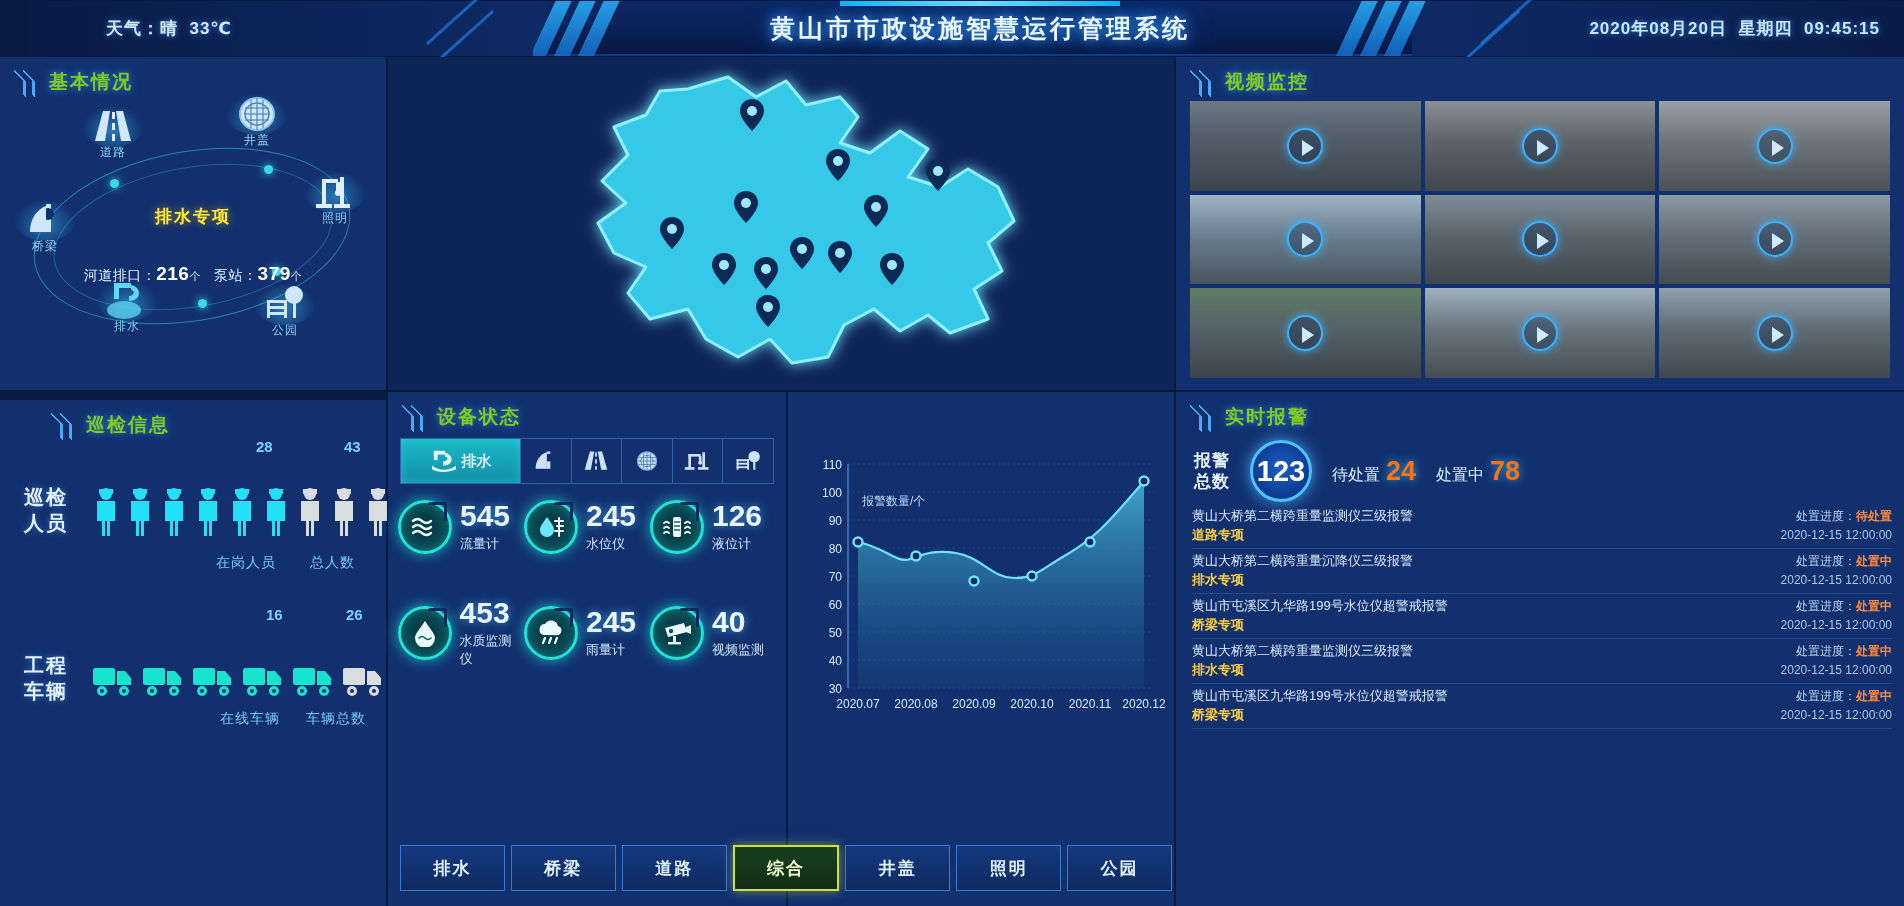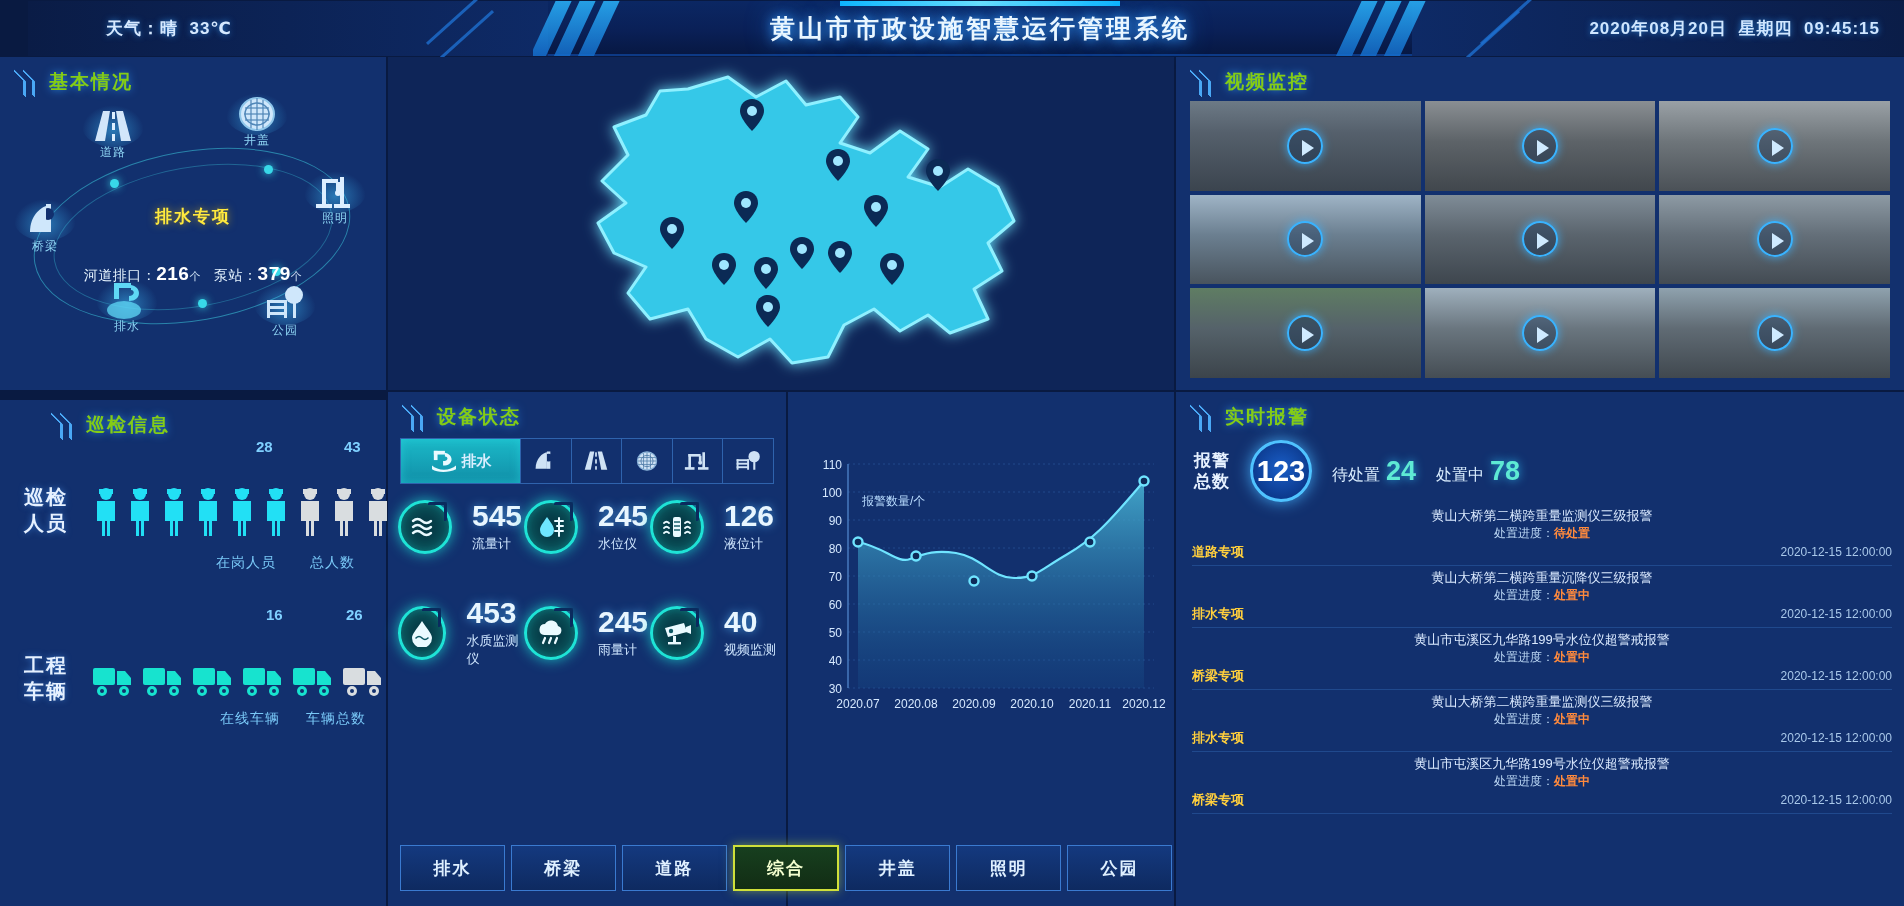--- a/index.html
+++ b/index.html
@@ -111,21 +111,21 @@
   #p-dev { left:388px; top:392px; width:398px; height:514px; }
   .dev-tabs { position:absolute; left:12px; top:46px; width:374px; height:46px;
     display:flex; border:1px solid #2f63ad; }
   .dev-tab { flex:1; display:flex; align-items:center; justify-content:center; gap:4px;
     border-right:1px solid #2f63ad; color:#dcefff; font-size:15px; font-weight:bold; }
   .dev-tab:last-child { border-right:none; }
   .dev-tab.active { flex:2.4; background:linear-gradient(180deg,#1bb9c8,#118fa8);
     box-shadow:0 0 10px rgba(40,220,230,.5) inset; }
   .dev-grid { position:absolute; left:10px; top:108px; width:378px;
     display:grid; grid-template-columns:repeat(3,1fr); grid-row-gap:44px; }
-  .dev-item { display:flex; align-items:center; gap:20px; }
+  .dev-item { display:flex; align-items:center; gap:8px; }
   .ring { width:54px; height:54px; border-radius:50%;
     background:radial-gradient(circle at 50% 50%, #063743 55%, #0b5763 100%);
     border:3px solid #1ee3d6; box-shadow:0 0 14px rgba(30,227,214,.75),
       0 0 20px rgba(30,227,214,.35) inset; display:flex; align-items:center; justify-content:center;
     position:relative; }
   .ring::after { content:""; position:absolute; right:2px; top:-1px; width:16px; height:16px;
     border-top:3px solid #0a2b5e; border-right:3px solid #0a2b5e; border-radius:2px; }
   .dev-num { font-size:30px; font-weight:bold; color:#e8f6ff; line-height:1;
     text-shadow:0 0 10px rgba(90,190,255,.7); }
   .dev-lbl { font-size:13px; color:#cfe6ff; margin-top:4px; }
@@ -140,24 +140,24 @@
   .rt-top { position:absolute; left:18px; top:48px; width:694px; height:62px;
     display:flex; align-items:center; gap:14px; }
   .rt-total-lbl { font-size:17px; font-weight:bold; color:#e6f1ff; line-height:21px;
     letter-spacing:1px; width:42px; }
   .rt-circle { width:62px; height:62px; border-radius:50%; display:flex; align-items:center;
     justify-content:center; font-size:29px; font-weight:bold; color:#fff;
     background:radial-gradient(circle at 50% 45%, #1a5ec7 0%, #0c3a8e 70%);
     border:3px solid #4fc3ff; box-shadow:0 0 16px rgba(70,180,255,.85); }
   .rt-kv { display:flex; align-items:baseline; gap:6px; margin-left:6px; }
   .rt-k { font-size:16px; color:#dbeeff; }
-  .rt-v { font-size:27px; font-weight:bold; color:#5eead4; text-shadow:0 0 10px rgba(50,200,255,.8); }
+  .rt-v { font-size:27px; font-weight:bold; color:#f97316; text-shadow:0 0 10px rgba(50,200,255,.8); }
   .rt-list { position:absolute; left:16px; top:112px; width:700px; height:392px; overflow:hidden; }
   .rt-item { border-bottom:1px solid rgba(60,120,200,.35); padding:3px 0 4px; }
-  .rt-l1 { display:flex; justify-content:space-between; align-items:center;flex-direction:column; }
+  .rt-l1 { display:flex; justify-content:space-between; align-items:center; }
   .rt-msg { font-size:13px; color:#dbeaff; }
   .rt-prog { font-size:12px; color:#bcd8f5; }
   .rt-prog b { font-weight:bold; }
   .rt-l2 { display:flex; justify-content:space-between; align-items:baseline; margin-top:1px; }
   .rt-cat { font-size:13px; font-weight:bold; color:#ffcf3d; }
   .rt-time { font-size:12px; color:#a9c8ea; }
 
   
   .bottom-tabs { position:absolute; left:400px; top:845px; width:772px; height:46px;
     display:flex; gap:6px; }

